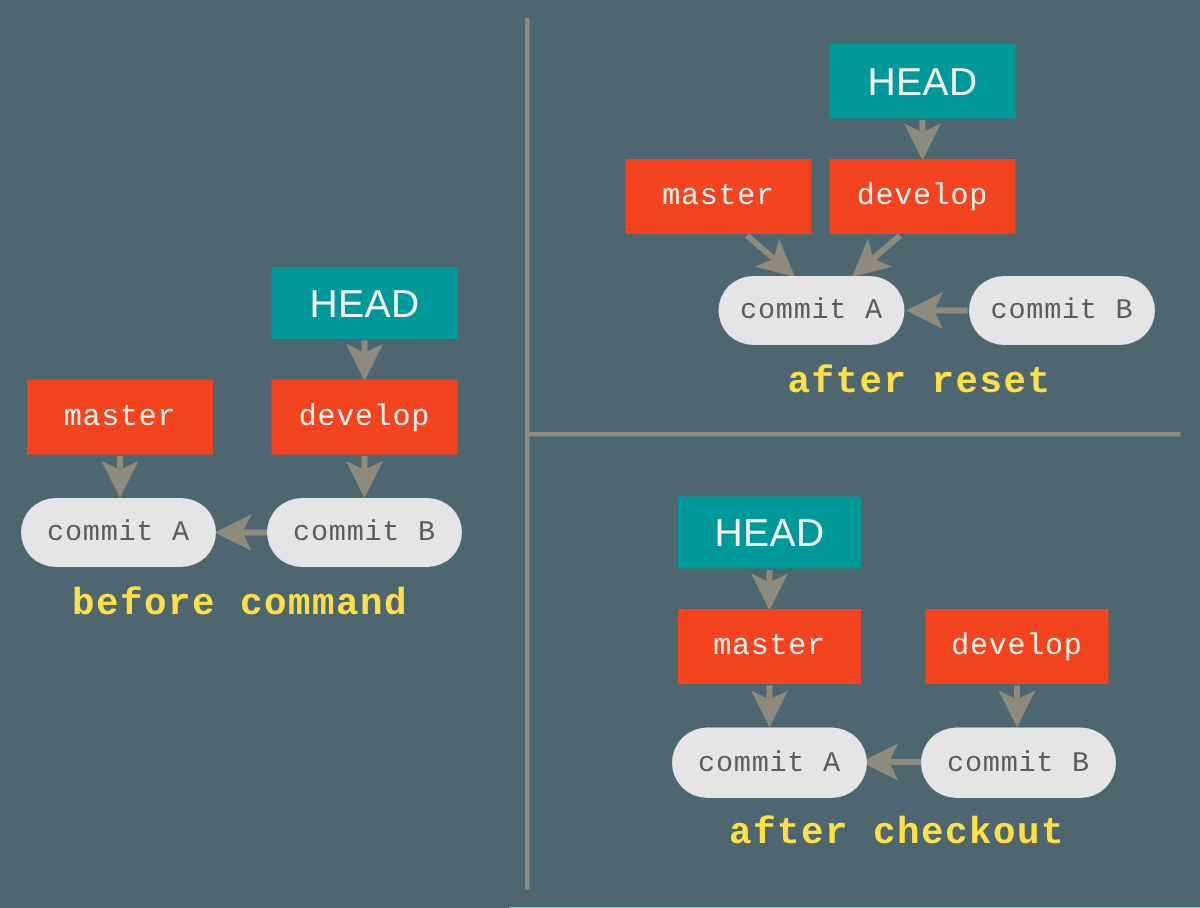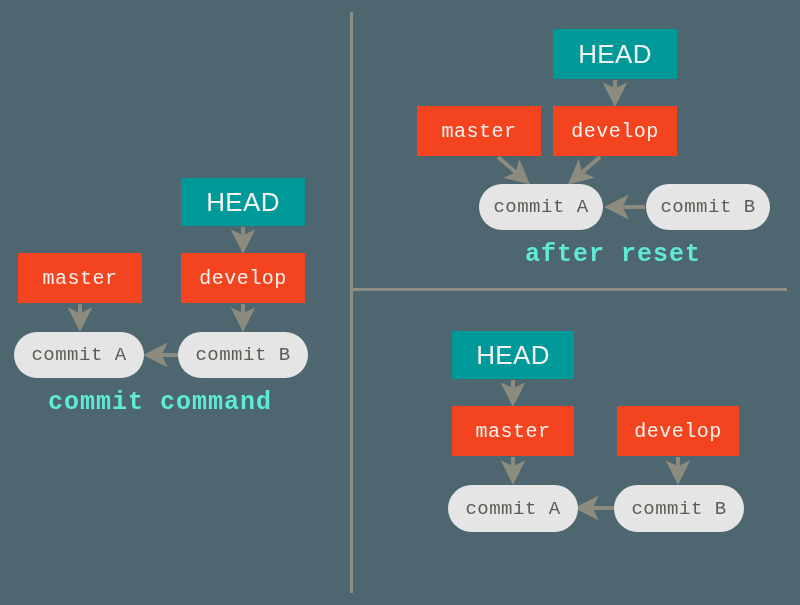--- a/index.html
+++ b/index.html
@@ -57,21 +57,21 @@
   }
   .node.commit {
     background: #e5e5e5;
     color: #5f5c55;
     border-radius: 24px;
     font-size: 19px;
   }
   
   .caption {
     position: absolute;
-    color: #5eead4;
+    color: #fde047;
     font-size: 25px;
     font-weight: bold;
     letter-spacing: 1px;
     white-space: nowrap;
     text-align: right;
     transform: translateX(-50%);
   }
   
   .arrows {
     position: absolute;
@@ -123,21 +123,21 @@
   </div>
   <div class="node branch" style="left:181px; top:253px; width:124px; height:50px;">
     <span>develop</span>
   </div>
   <div class="node commit" style="left:14px; top:332px; width:130px; height:46px;">
     <span>commit A</span>
   </div>
   <div class="node commit" style="left:178px; top:332px; width:130px; height:46px;">
     <span>commit B</span>
   </div>
-  <div class="caption" style="left:160px; top:388px;">commit command</div>
+  <div class="caption" style="left:160px; top:388px;">before command</div>
 
   <div class="node head" style="left:553px; top:29px; width:124px; height:50px;">
     <span>HEAD</span>
   </div>
   <div class="node branch" style="left:417px; top:106px; width:124px; height:50px;">
     <span>master</span>
   </div>
   <div class="node branch" style="left:553px; top:106px; width:124px; height:50px;">
     <span>develop</span>
   </div>
@@ -157,14 +157,15 @@
   </div>
   <div class="node branch" style="left:617px; top:406px; width:122px; height:50px;">
     <span>develop</span>
   </div>
   <div class="node commit" style="left:448px; top:485px; width:130px; height:47px;">
     <span>commit A</span>
   </div>
   <div class="node commit" style="left:614px; top:485px; width:130px; height:47px;">
     <span>commit B</span>
   </div>
+  <div class="caption" style="left:598px; top:541px;">after checkout</div>
 
 </div>
 
 </body></html>

